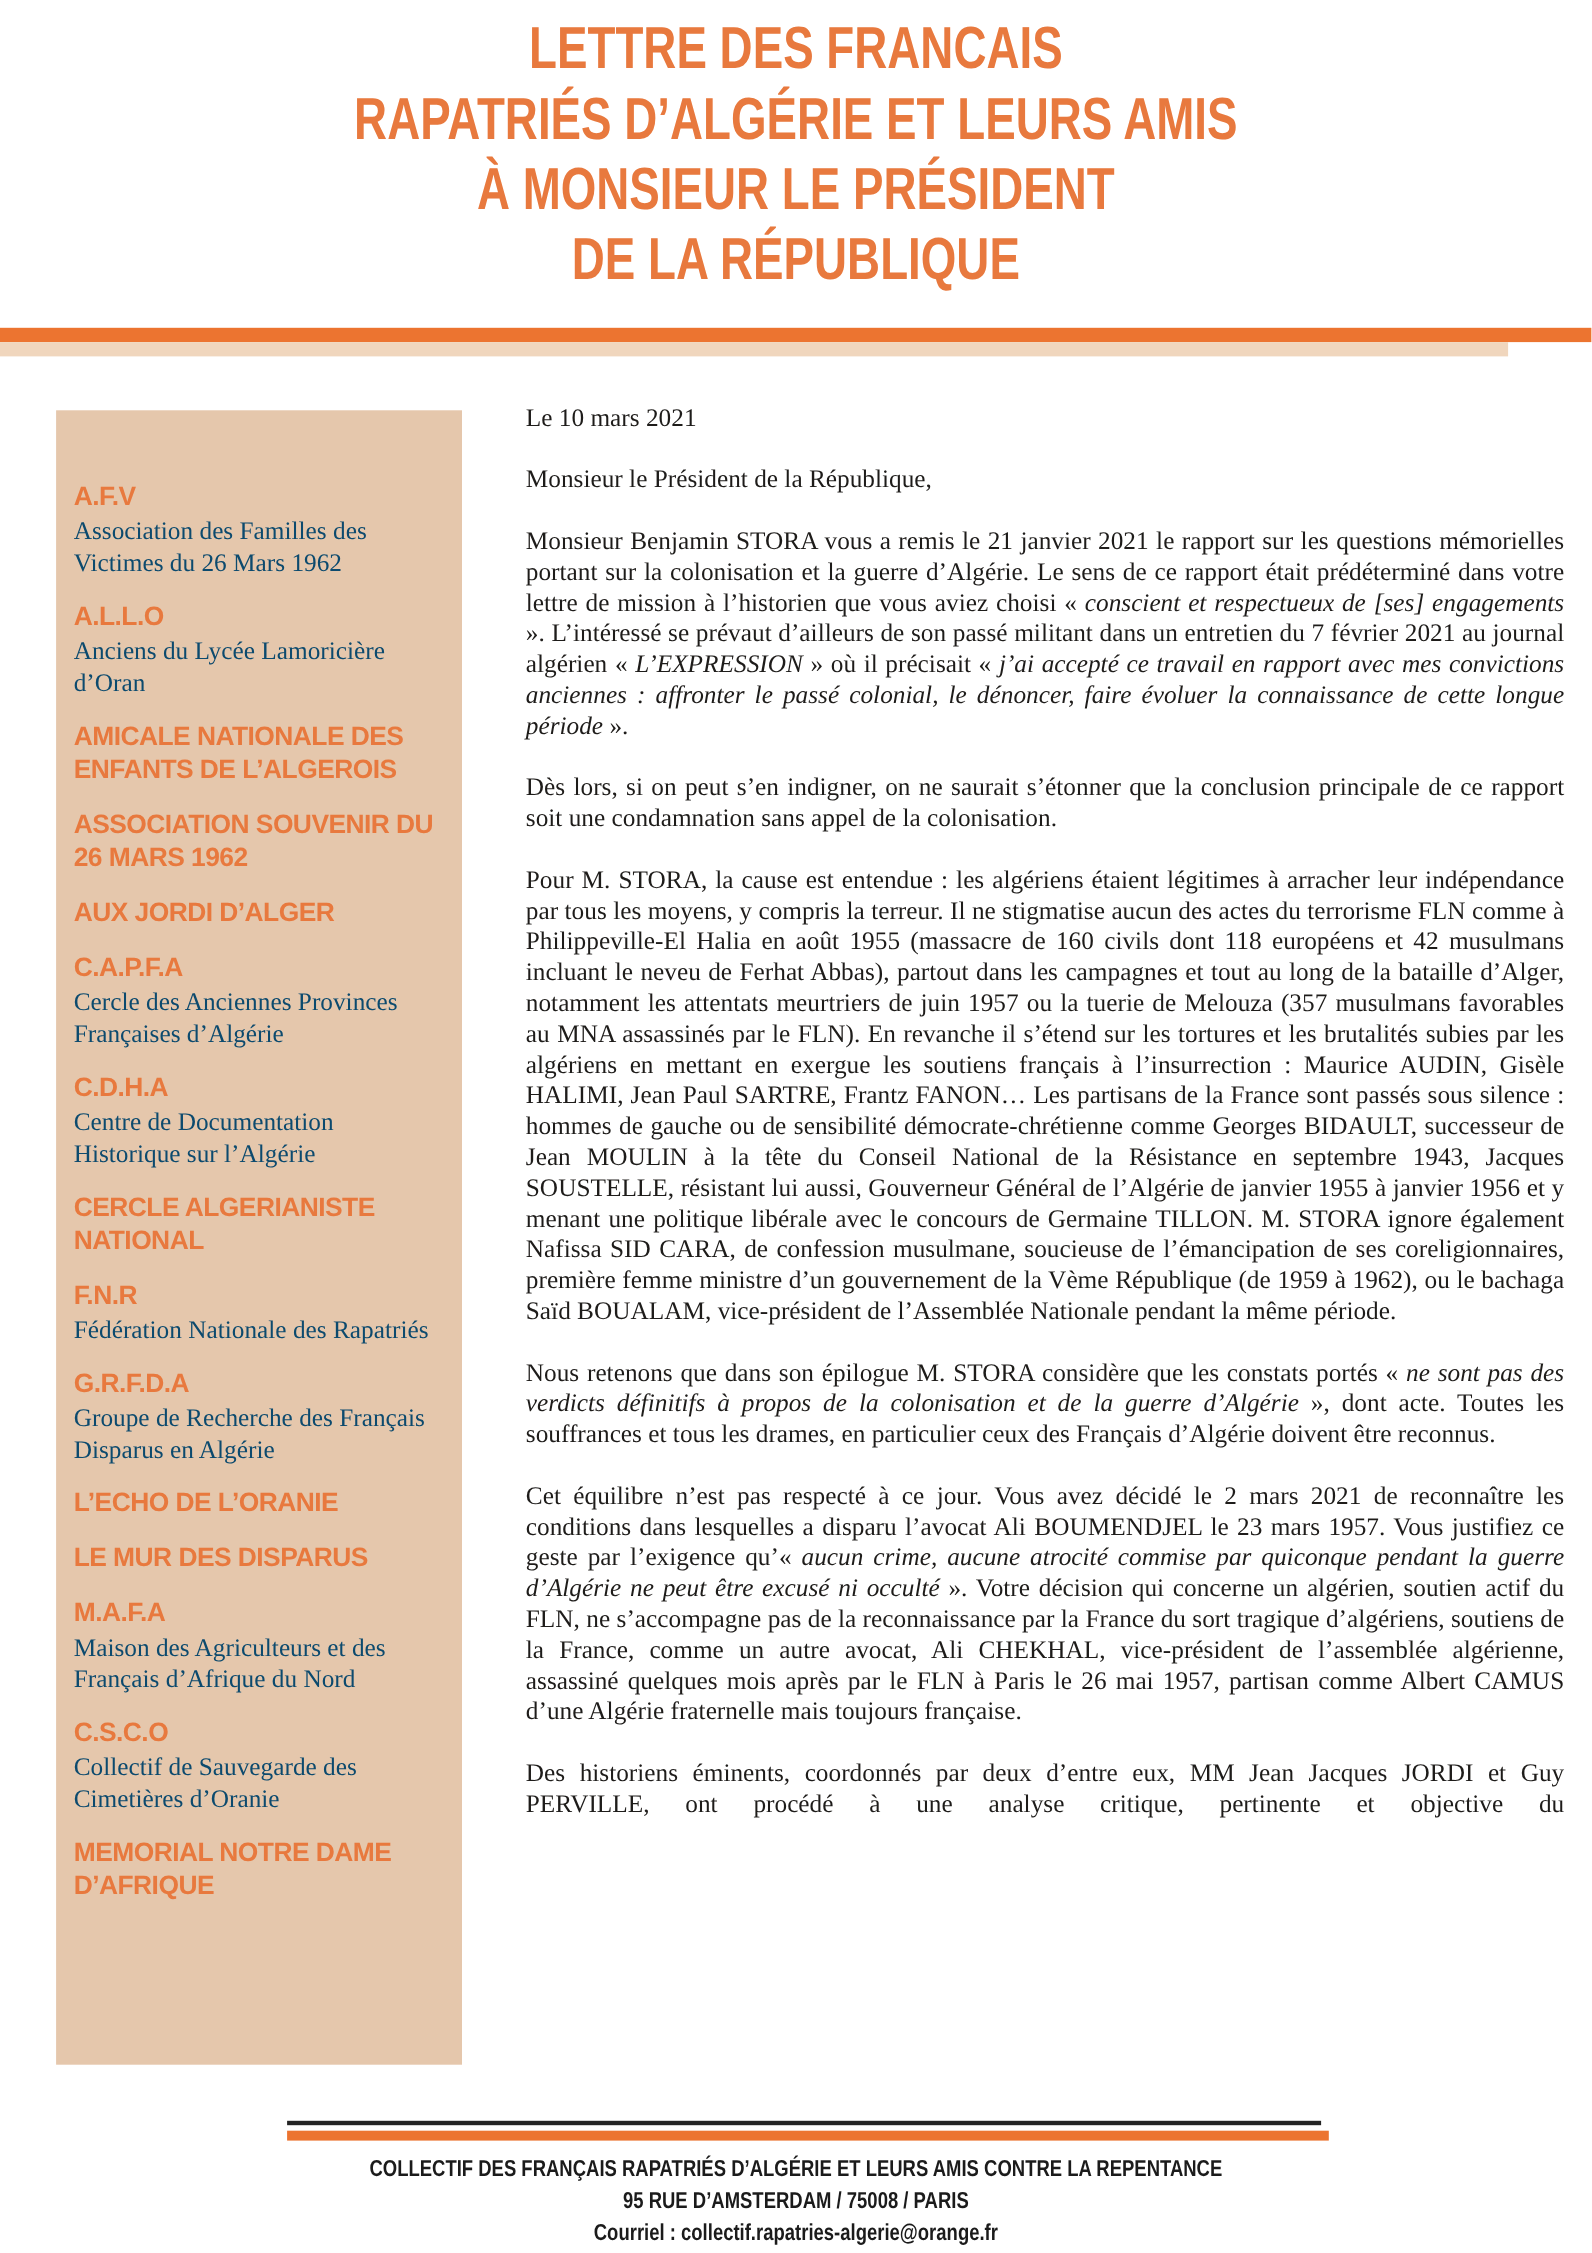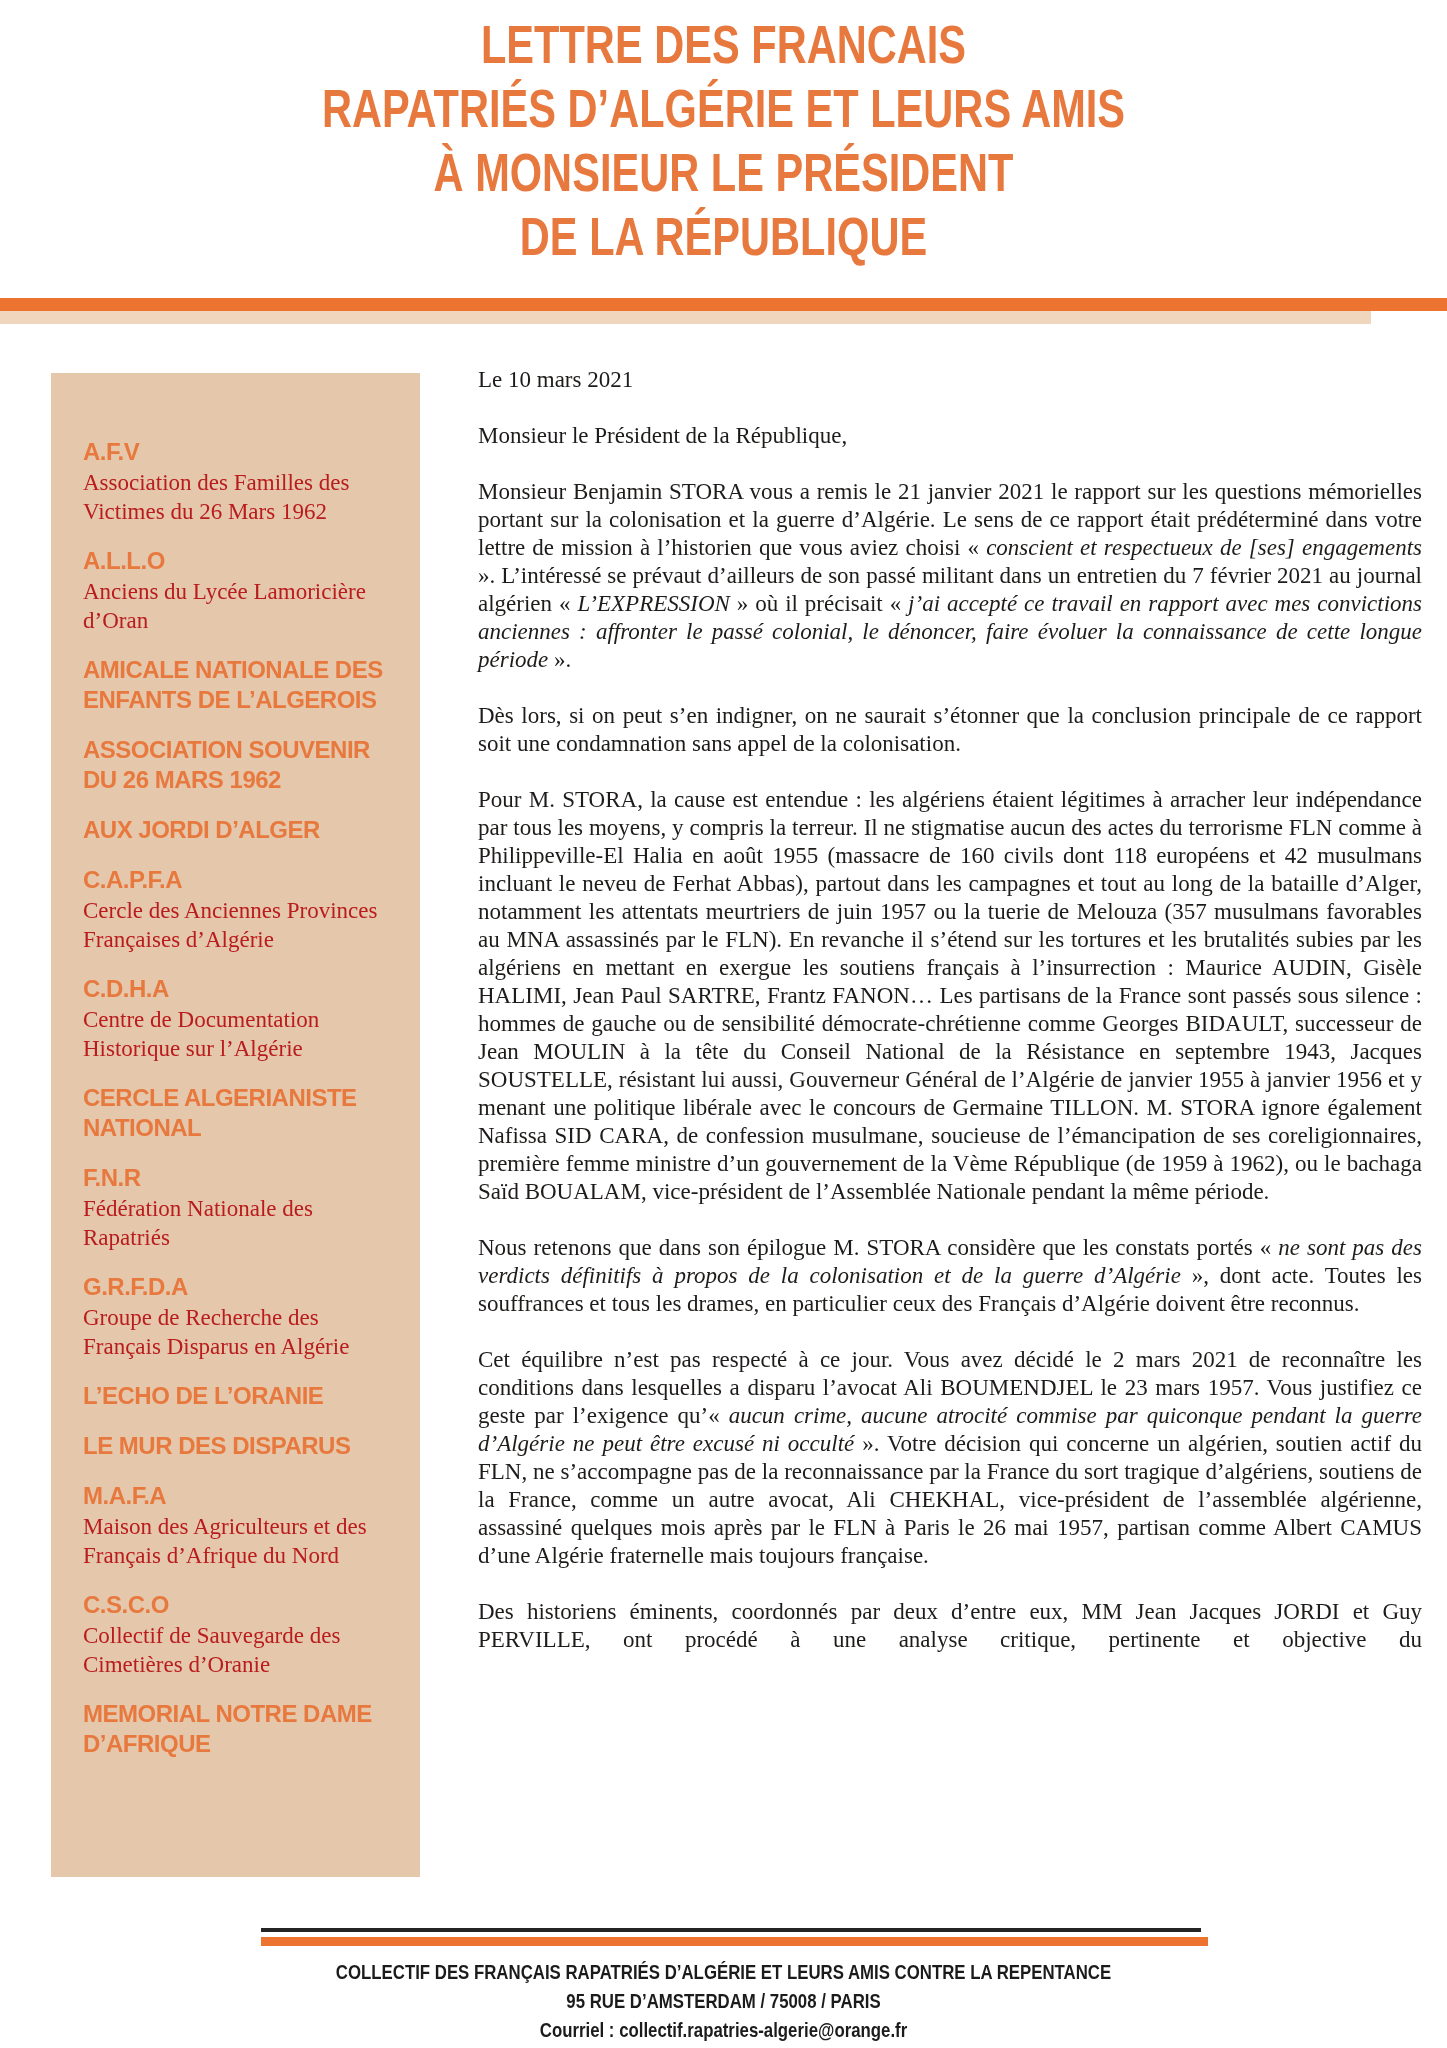--- a/index.html
+++ b/index.html
@@ -21,31 +21,31 @@
     transform:scaleX(0.77);transform-origin:50% 0;
     letter-spacing:0px;
   }
   
   .bar-orange{position:absolute;top:298px;left:0;width:1447px;height:13px;background:#ec7430;}
   .bar-peach{position:absolute;top:311px;left:0;width:1371px;height:13px;background:#f0d6bd;}
   
   .sidebar{
     position:absolute;left:51px;top:373px;width:369px;height:1504px;
     background:#e5c7ac;box-sizing:border-box;
-    padding:64px 20px 0 32px;
+    padding:64px 20px 0 16px;
   }
   .side-item{margin-bottom:20px;}
   .side-acr{
     font-family:"Liberation Sans", sans-serif;
     font-weight:700;font-size:24px;line-height:30px;
     color:#e8793e;letter-spacing:-0.5px;
   }
   .side-name{
     font-family:"Liberation Serif", serif;
-    font-size:23px;line-height:29px;color:#b91c1c;
+    font-size:23px;line-height:29px;color:#0c4a6e;
     white-space:pre-line;margin-top:1px;
   }
   
   .letter{
     position:absolute;left:478px;top:366px;width:944px;
   }
   .letter p{
     margin:0 0 28px 0;
     font-size:23px;line-height:28px;
     text-align:justify;

